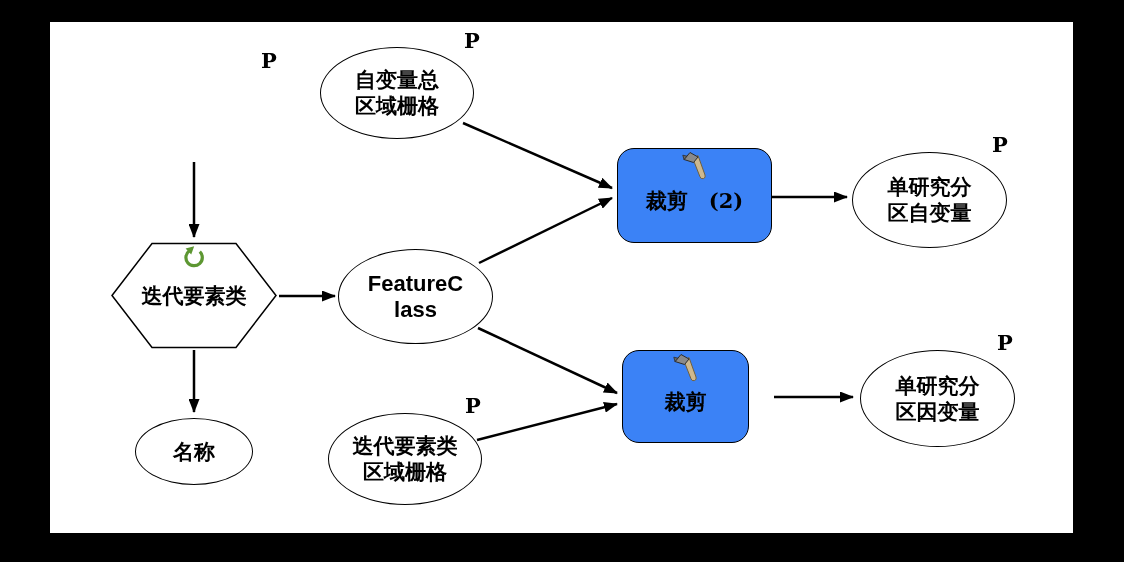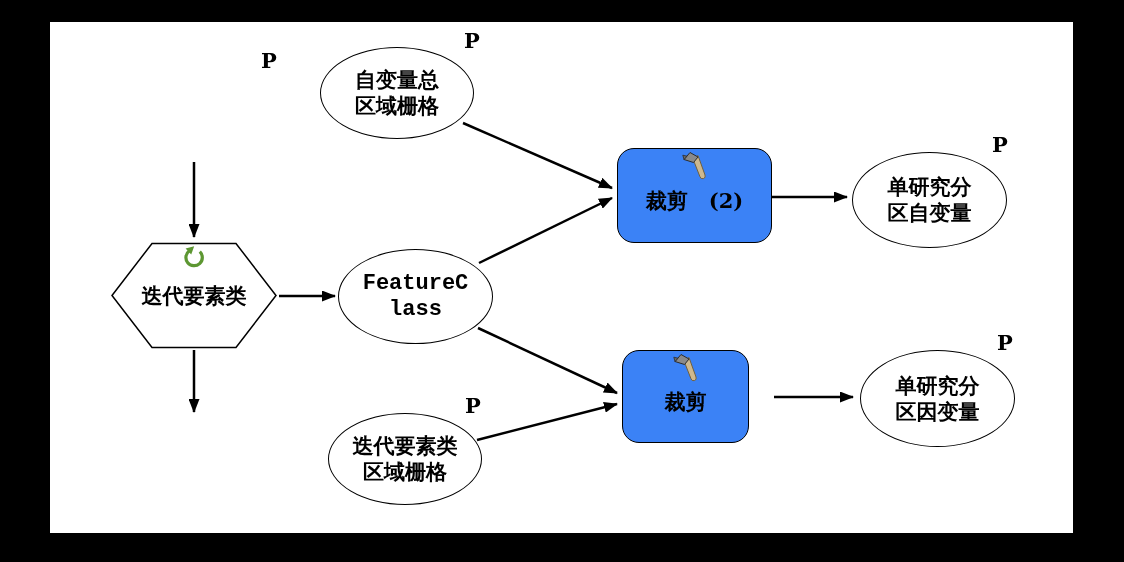--- a/index.html
+++ b/index.html
@@ -6,21 +6,21 @@
   .stage{position:relative;width:1124px;height:562px;background:#000;overflow:hidden;
          font-family:"DejaVu Serif","Liberation Serif",serif;}
   .canvas{position:absolute;left:50px;top:22px;width:1023px;height:511px;background:#fff;}
   .edges{position:absolute;left:0;top:0;width:1124px;height:562px;z-index:2;pointer-events:none;}
   .node{position:absolute;z-index:3;box-sizing:border-box;}
   .ellipse{border:1.5px solid #000;border-radius:50%;background:#fff;
            display:flex;align-items:center;justify-content:center;}
   .toolbox{border:1.6px solid #000;border-radius:17px;background:#3b82f6;}
   .nlabel{white-space:pre-line;text-align:center;font-size:21px;font-weight:bold;
           line-height:26px;color:#000;}
-  .mono .nlabel{font-family:Liberation Mono, monospace;font-size:22px;}
+  .mono .nlabel{font-family:Liberation Sans, sans-serif;font-size:22px;}
   .hex{background:transparent;}
   .hexshape{position:absolute;left:0;top:0;width:100%;height:100%;}
   .hex .nlabel{position:absolute;left:0;right:0;top:0;bottom:0;
                display:flex;align-items:center;justify-content:center;}
   .toolbox .nlabel{position:absolute;left:0;right:0;top:0;bottom:0;
                display:flex;align-items:center;justify-content:center;padding-top:10px;}
   .icon{position:absolute;z-index:4;}
   .loop-icon{left:50%;transform:translateX(-50%);top:3px;width:26px;height:26px;}
   .hammer-icon{left:50%;transform:translateX(-50%);top:2px;width:26px;height:30px;}
   .pmark{position:absolute;z-index:4;font-size:21px;font-weight:bold;color:#000;}
@@ -64,20 +64,23 @@
     </svg>
     <span class="icon loop-icon">
       <svg viewBox="0 0 26 26" width="26" height="26">
         <path d="M18.8,6.6 A8.2,8.2 0 1 1 8.4,5.8" fill="none" stroke="#5d9732" stroke-width="3.2"></path>
         <polygon points="13.2,1.2 4.6,3.4 10.2,9.4" fill="#5d9732"></polygon>
       </svg>
     </span>
     <span class="nlabel">迭代要素类</span>
   </div>
 
+  <div class="node ellipse" style="left:135px;top:418px;width:118px;height:67px">
+    <span class="nlabel">名称</span>
+  </div>
 
   <div class="node ellipse mono" style="left:338px;top:249px;width:155px;height:95px">
     <span class="nlabel">FeatureC
 lass</span>
   </div>
 
   <div class="node toolbox" style="left:617px;top:148px;width:155px;height:95px">
     <span class="icon hammer-icon">
       <svg viewBox="0 0 26 30" width="26" height="30">
         <path d="M11,8 L16,4.5 L23,24 q1,2.8 -1.6,3.6 q-2.6,0.8 -3.5,-2 Z" fill="#cdb88f" stroke="#70603f" stroke-width="1"></path>

